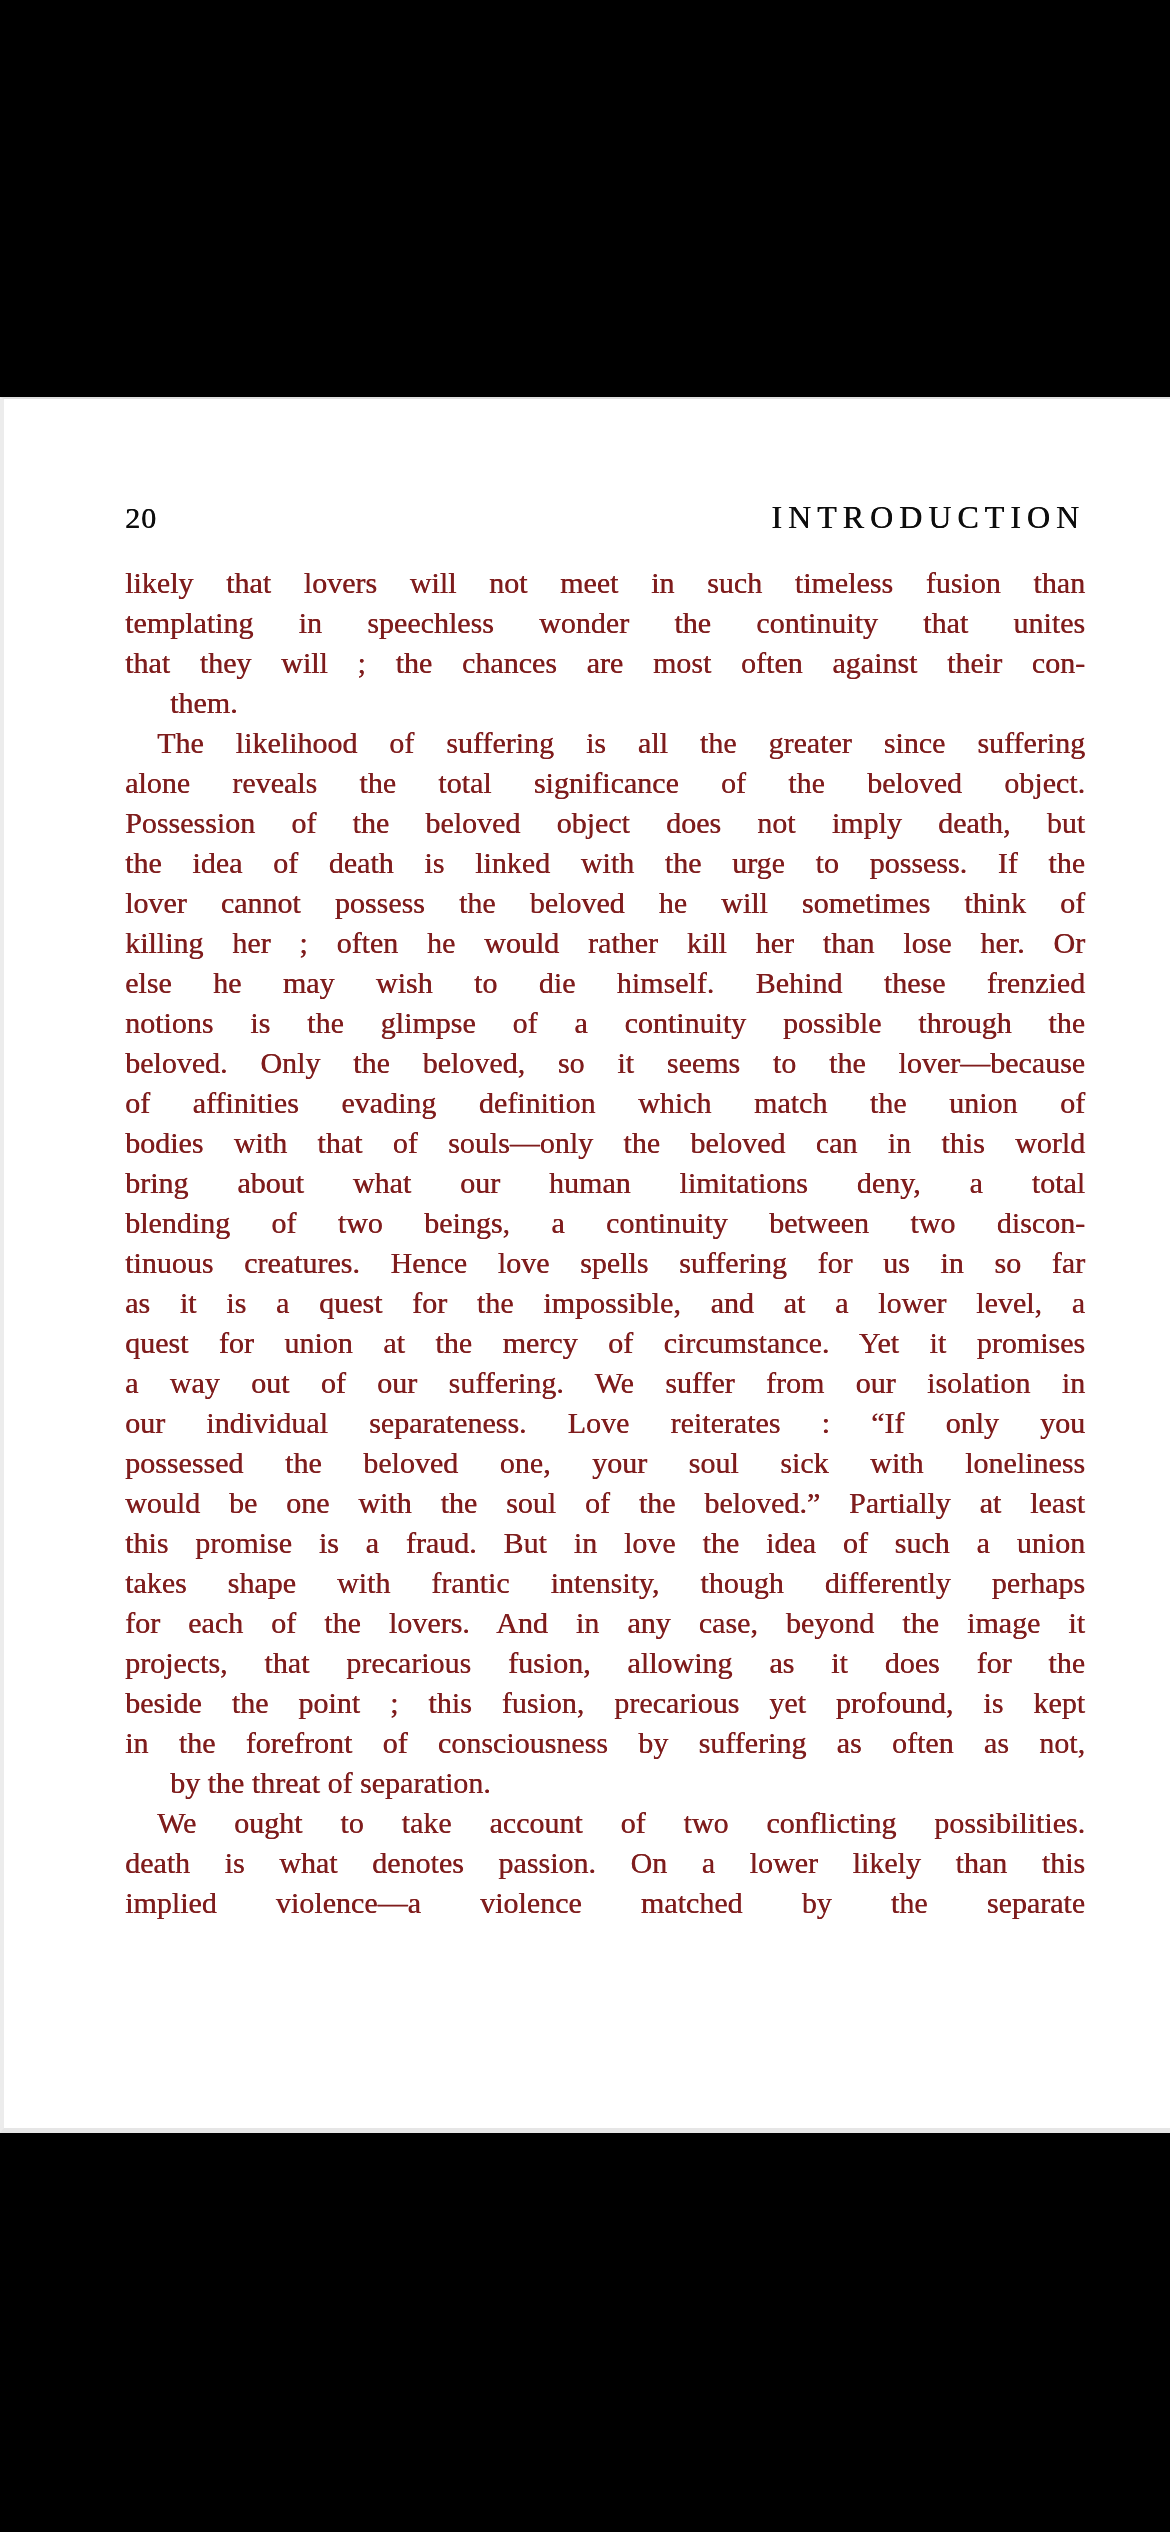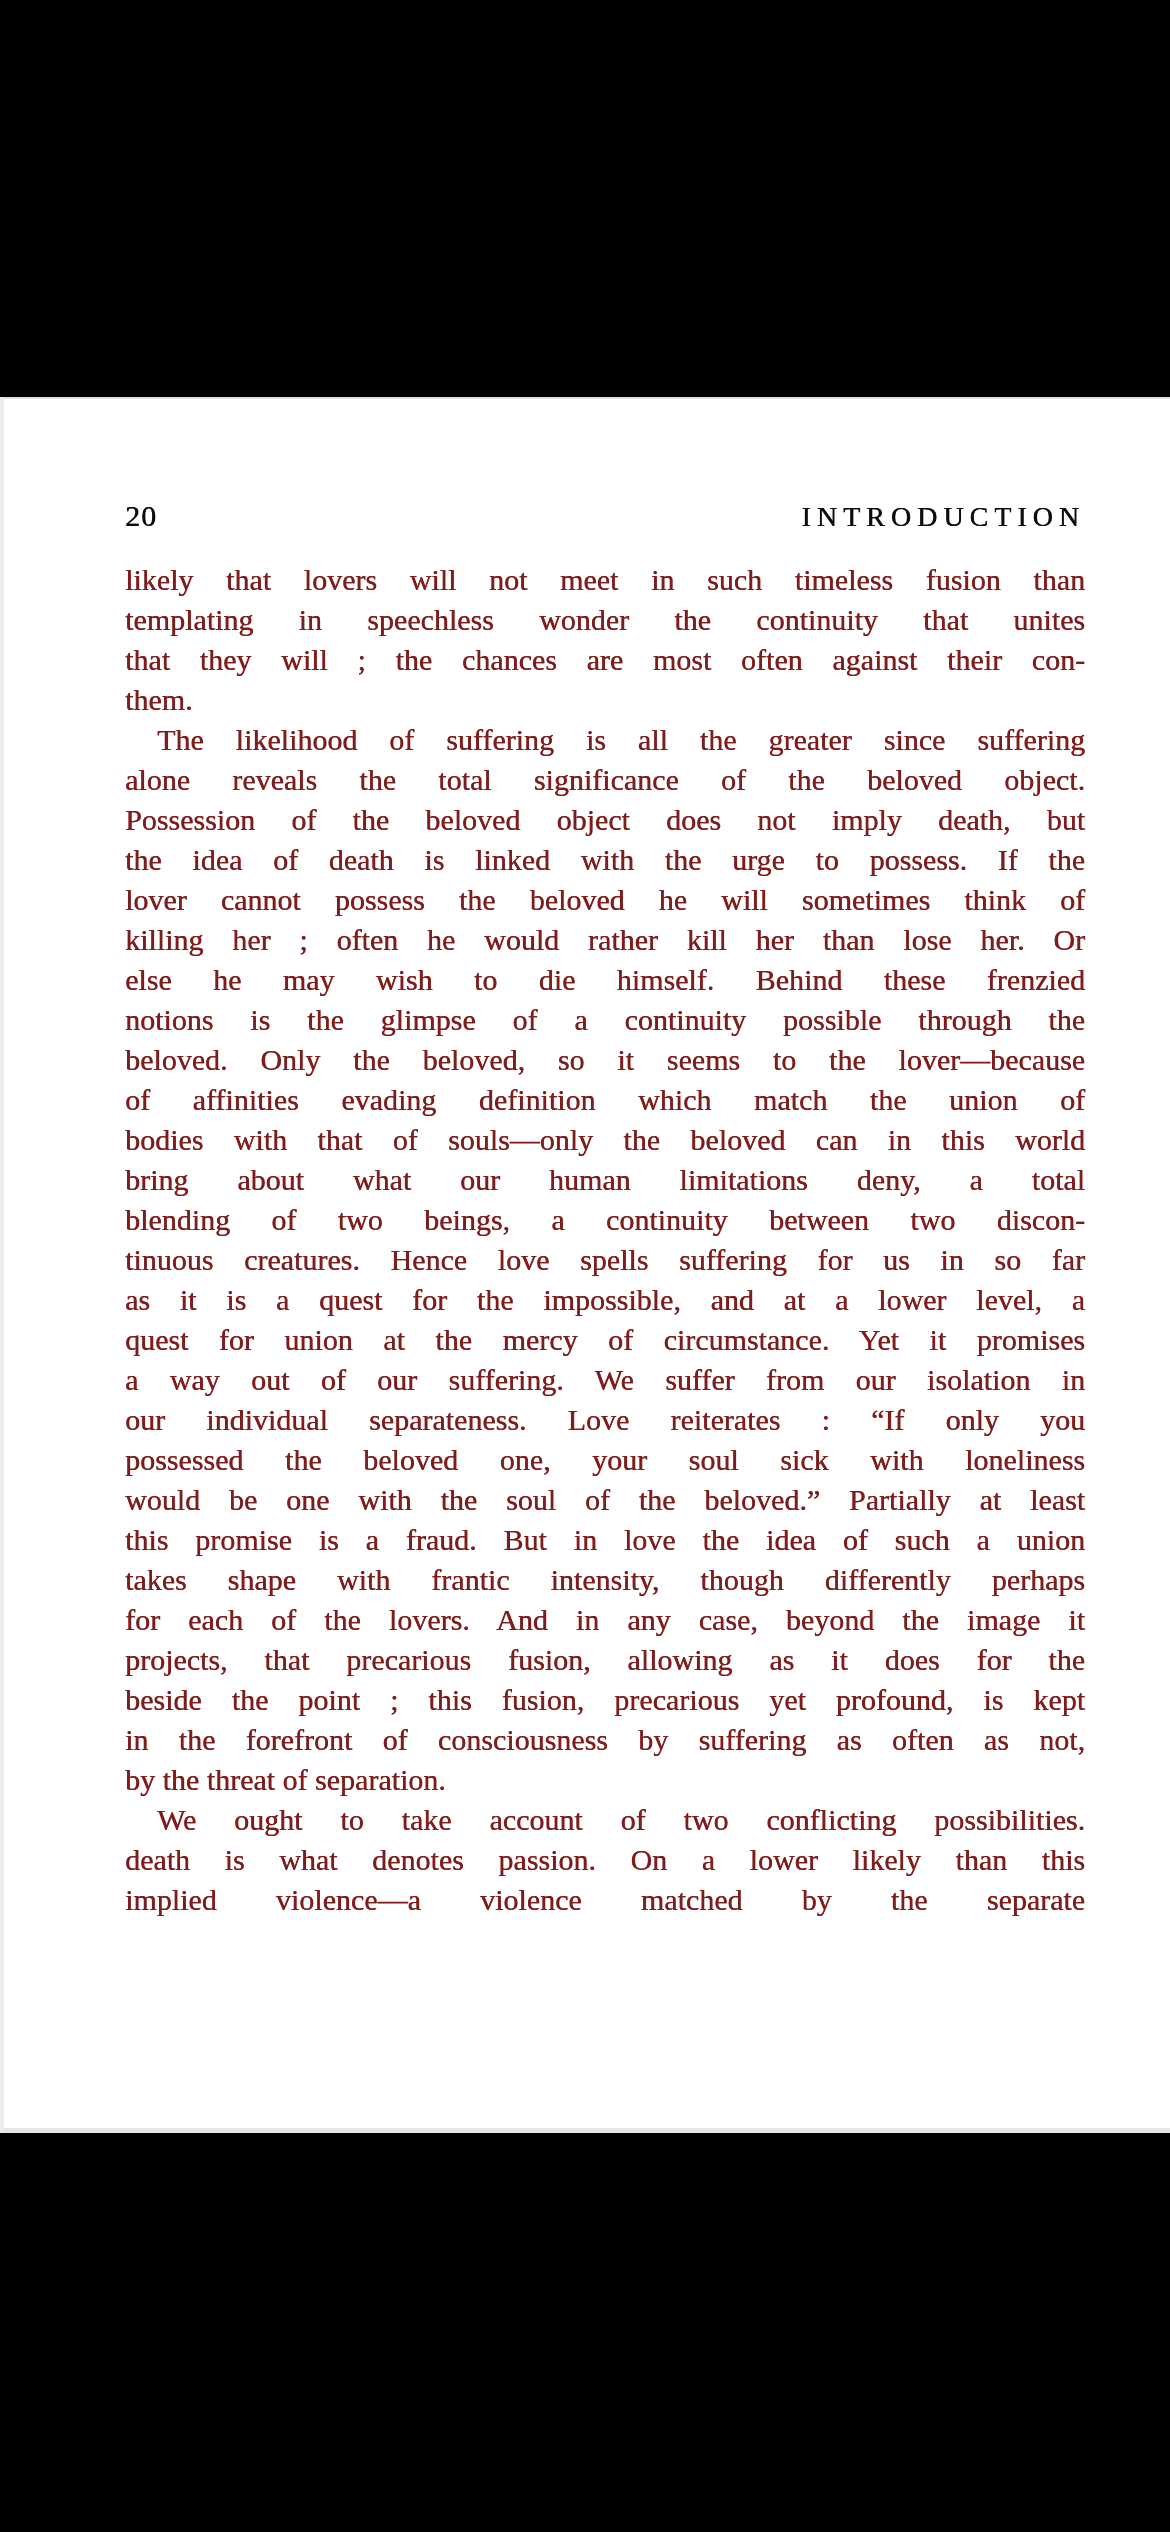--- a/index.html
+++ b/index.html
@@ -36,39 +36,40 @@
     justify-content: space-between;
     align-items: baseline;
     color: #0d0d0d;
     text-shadow: 0.4px 0 currentColor;
   }
   .page-number {
     font-size: 30px;
     letter-spacing: 1px;
   }
   .running-header {
-    font-size: 28px;
+    font-size: 32px;
     letter-spacing: 6px;
     text-transform: uppercase;
   }
   .page-body {
     margin-top: 27px;
     color: #7f1d1d;
   }
   .line {
     font-size: 30px;
     line-height: 40px;
     text-align: justify;
     text-align-last: justify;
     text-shadow: 0.4px 0 currentColor;
     white-space: normal;
   }
   .line.no-just {
     text-align: right;
     text-align-last: left;
+    margin-left: 45px;
   }
   .line.indent {
     text-indent: 32px;
   }
 </style>
 </head>
 <body>
 
 <div class="screen">
   <div class="page">

